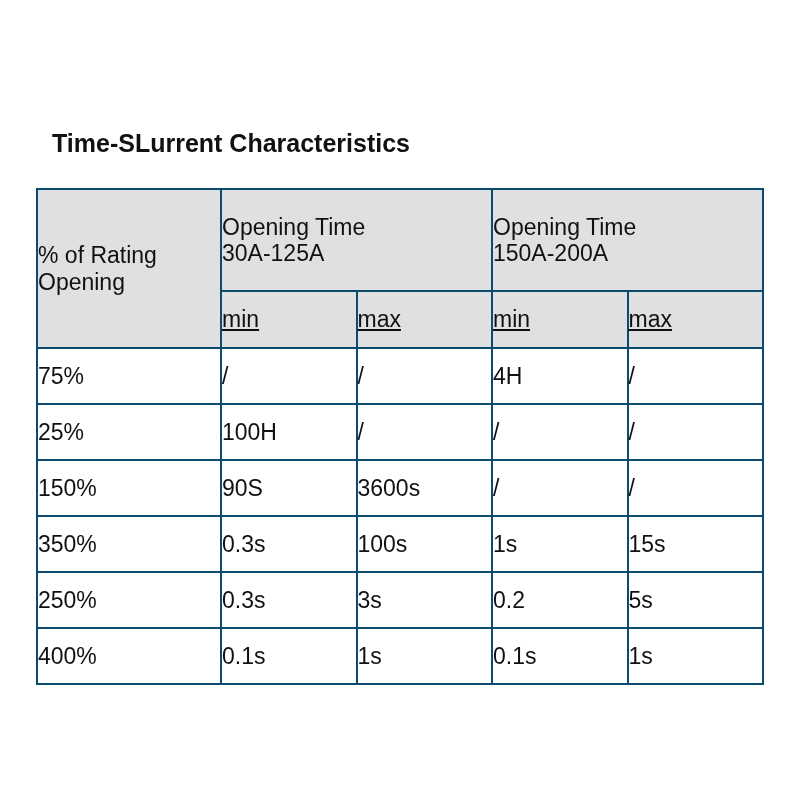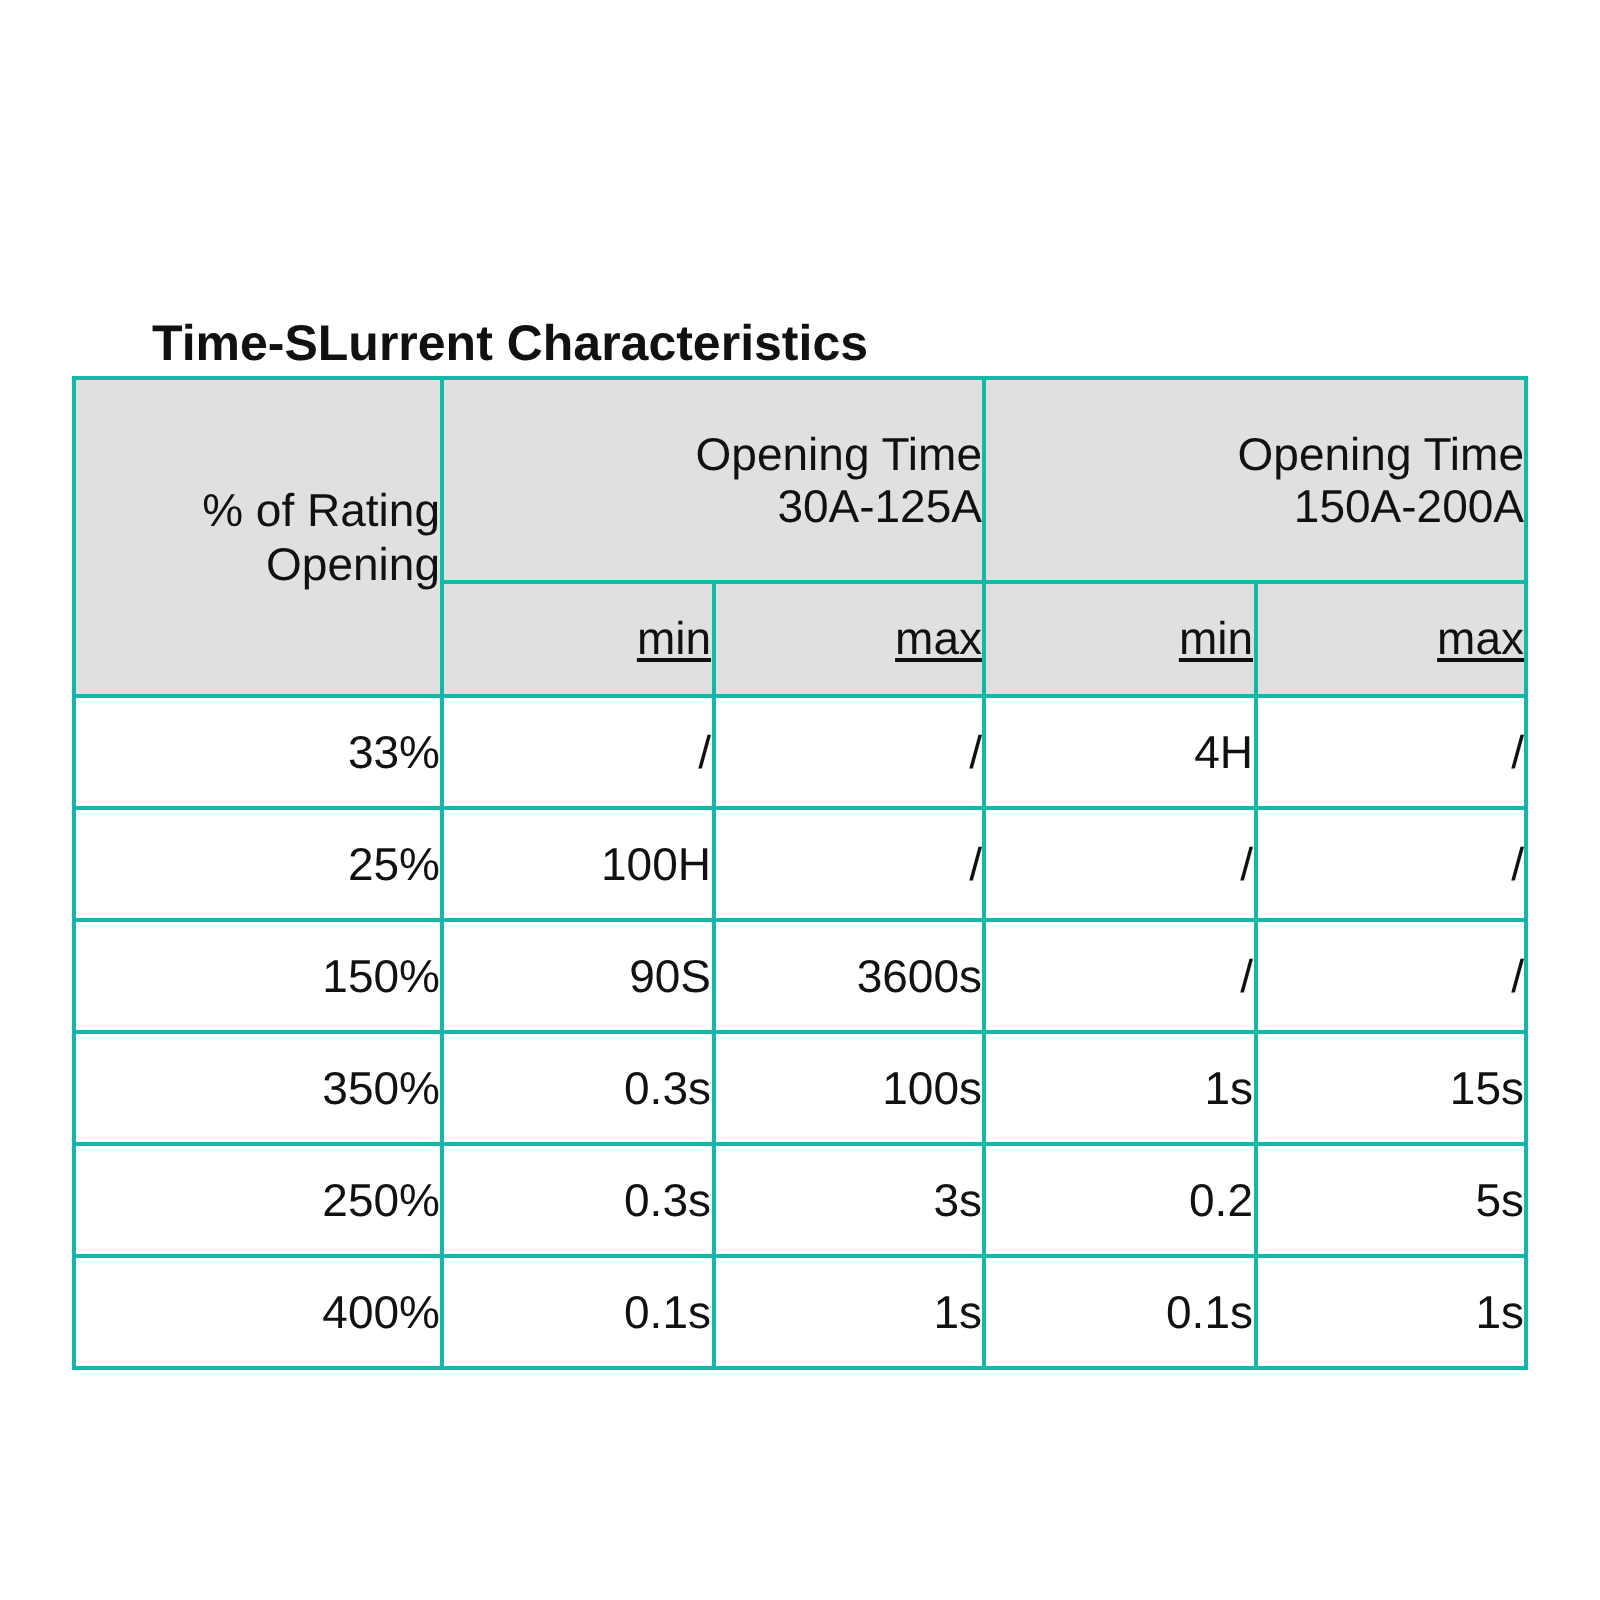--- a/index.html
+++ b/index.html
@@ -13,42 +13,41 @@
   #page {
     position: relative;
     width: 800px;
     height: 800px;
     background: #ffffff;
     overflow: hidden;
   }
   #title {
     position: absolute;
     left: 52px;
-    top: 158px;
+    top: 129px;
     font-size: 25px;
     font-weight: bold;
     color: #111111;
     letter-spacing: 0px;
     white-space: nowrap;
-    margin-left: 24px;
   }
   #table-wrap {
     position: absolute;
     left: 36px;
     top: 188px;
     width: 728px;
   }
   table.spec {
     border-collapse: collapse;
     width: 728px;
     table-layout: fixed;
   }
   table.spec td, table.spec th {
-    border: 2px solid #14b8a6;
-    text-align: right;
+    border: 2px solid #0c4a6e;
+    text-align: left;
     vertical-align: middle;
     font-size: 23px;
     color: #111111;
     font-weight: normal;
     padding: 0;
     line-height: 1.15;
   }
   .hdr {
     background: #e0e0e0;
   }
@@ -95,21 +94,21 @@
           </td>
         </tr>
         <tr>
           <td class="hdr hdr-sub col-d">min</td>
           <td class="hdr hdr-sub col-d">max</td>
           <td class="hdr hdr-sub col-d">min</td>
           <td class="hdr hdr-sub col-d">max</td>
         </tr>
 
         <tr class="body-row">
-          <td>33%</td>
+          <td>75%</td>
           <td>/</td>
           <td>/</td>
           <td>4H</td>
           <td>/</td>
         </tr>
         <tr class="body-row">
           <td>25%</td>
           <td>100H</td>
           <td>/</td>
           <td>/</td>

